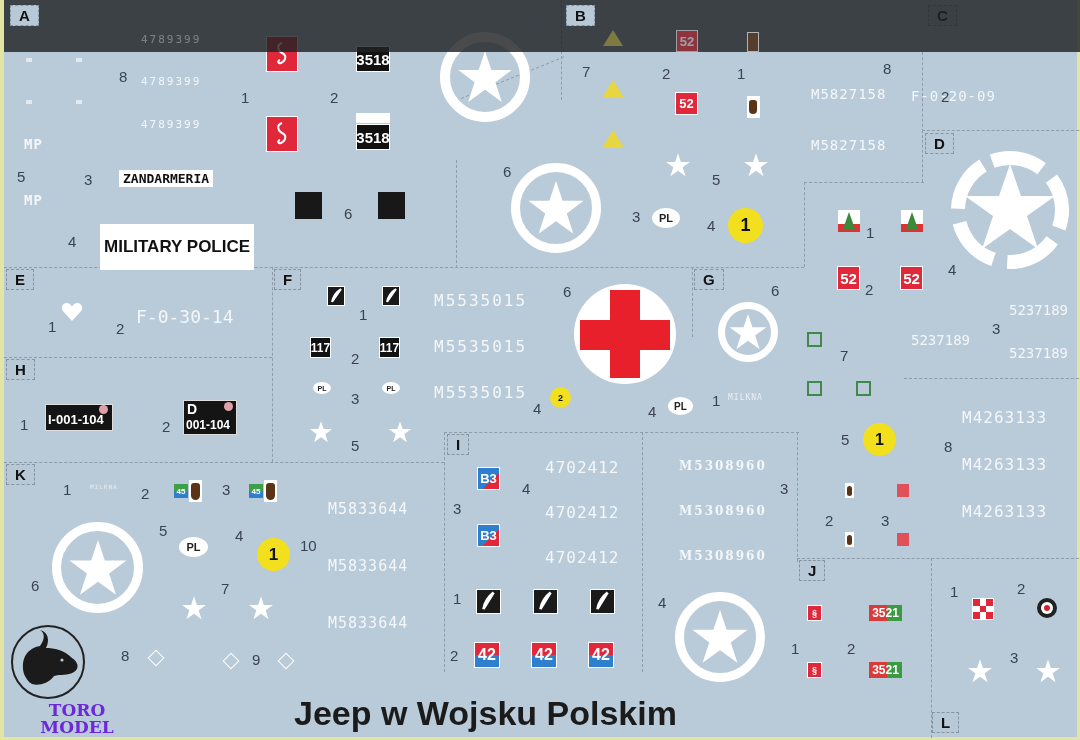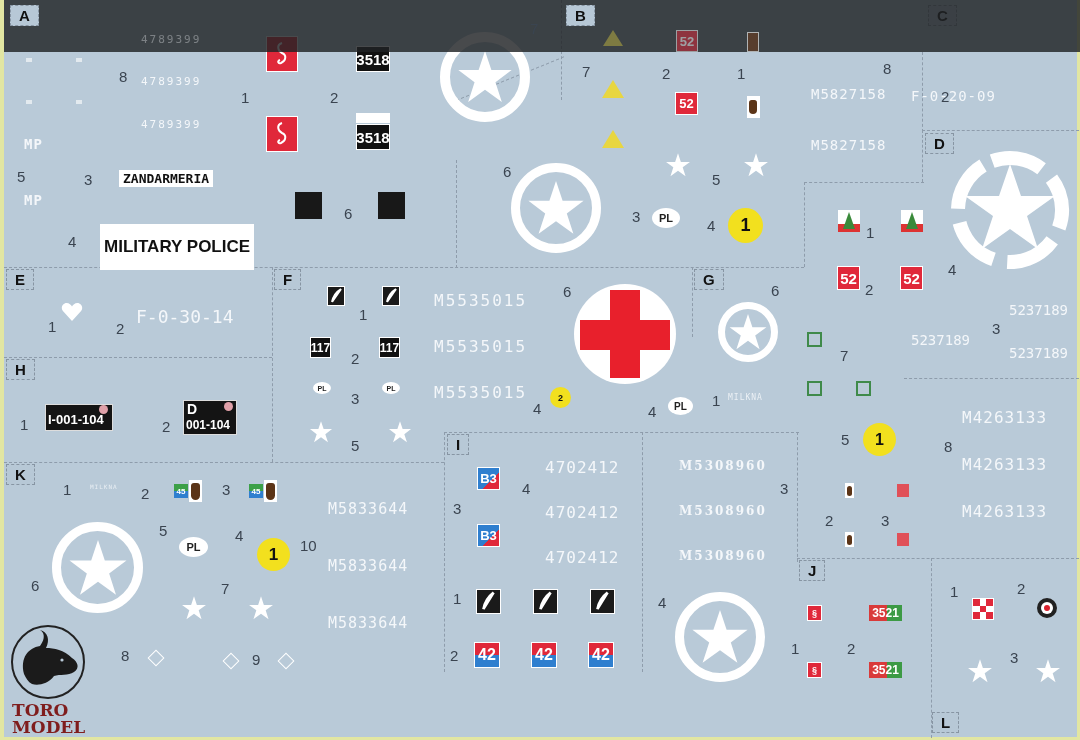--- a/index.html
+++ b/index.html
@@ -45,21 +45,21 @@
   }
   .box { position: absolute; display: flex; align-items: center; justify-content: center; font-weight: bold; font-family: "Liberation Sans Narrow", "Liberation Sans", sans-serif; }
   .redbadge { background: #e0283a; color: #fff; font-size: 13px; border: 1px solid #fff; }
   .blackplate { background: #111; color: #fff; font-size: 12px; border: 1px solid #fff; }
   .textplate { background: #fff; color: #111; font-weight: bold; font-family: "DejaVu Sans Mono", monospace; }
   .gsquare { position: absolute; border: 2px solid #3f8a4a; }
   .diamond { position: absolute; width: 12px; height: 12px; border: 1.5px solid #fff; transform: rotate(45deg); }
   .title-code { position: absolute; font-family: "Liberation Sans", sans-serif; font-weight: bold; font-size: 34px; color: #1b1b1b; }
   .title-text { position: absolute; font-family: "Liberation Sans", sans-serif; font-weight: bold; font-size: 34px; color: #1b1b1b; }
   .toro-logo { position: absolute; }
-  .toro-text { position: absolute; font-family: "DejaVu Serif", serif; font-weight: bold; color: #7f1d1d; font-size: 17px; line-height: 17px; text-align: left; }
+  .toro-text { position: absolute; font-family: "DejaVu Serif", serif; font-weight: bold; color: #6d28d9; font-size: 17px; line-height: 17px; text-align: center; margin-left: 28px; }
 </style>
 </head>
 <body>
 
 <div id="sheet">
 
   <div class="line vline" style="left:557px;top:0;height:100px;"></div>
   <div class="line" style="left:452px;top:100px;width:108px;height:85px;border-top:1px dashed #8e9cab;transform:skewY(-22deg);transform-origin:left top;border-width:1px 0 0 0;"></div>
   <div class="line vline" style="left:452px;top:160px;height:108px;"></div>
   <div class="line vline" style="left:918px;top:52px;height:80px;"></div>
@@ -383,13 +383,14 @@
     <svg width="76" height="76" viewBox="0 0 76 76">
       <circle cx="38" cy="38" r="36" fill="none" stroke="#222" stroke-width="2"></circle>
       <path d="M14 50 C10 34 18 24 30 22 C36 14 34 8 30 6 C38 8 40 16 36 24 C44 24 54 26 62 34 C68 38 70 44 64 48 C58 52 50 50 44 52 C38 60 28 62 22 60 C18 58 16 54 14 50 Z" fill="#1b1b1b"></path>
       <circle cx="52" cy="36" r="1.6" fill="#b9cad8"></circle>
     </svg>
   </div>
   <div class="toro-text" style="left:8px;top:702px;width:74px;">
     <div>TORO</div>
     <div>MODEL</div>
   </div>
+  <div class="title-text" style="left:290px;top:694px;">Jeep w Wojsku Polskim</div>
 </div>
 
 </body></html>

